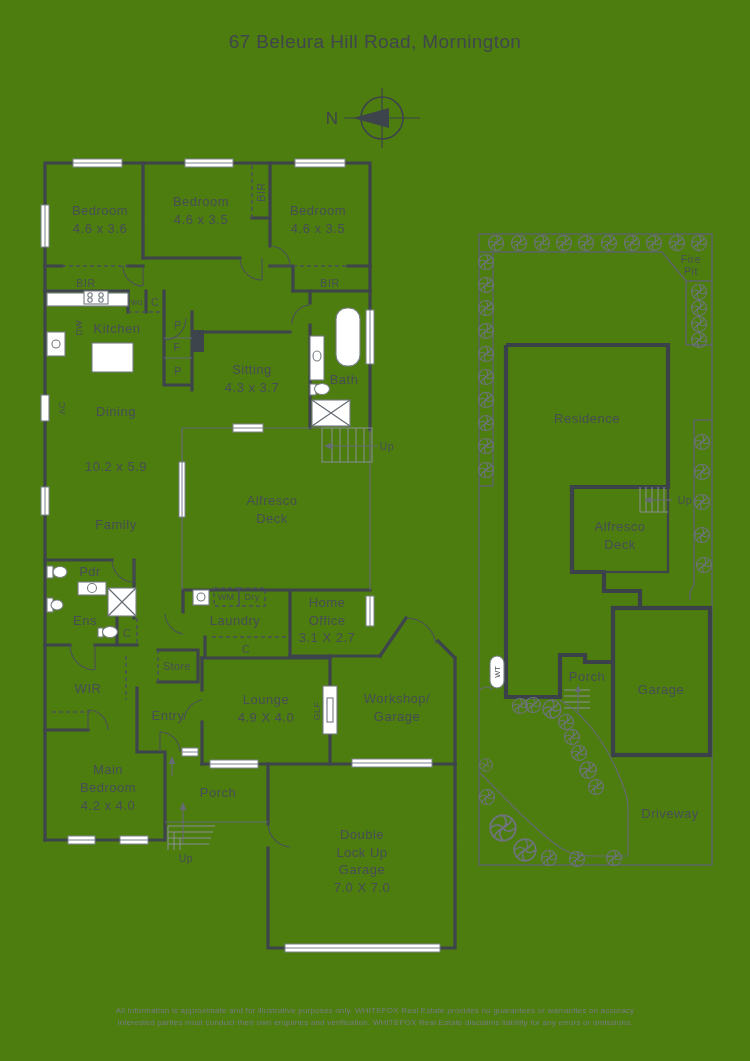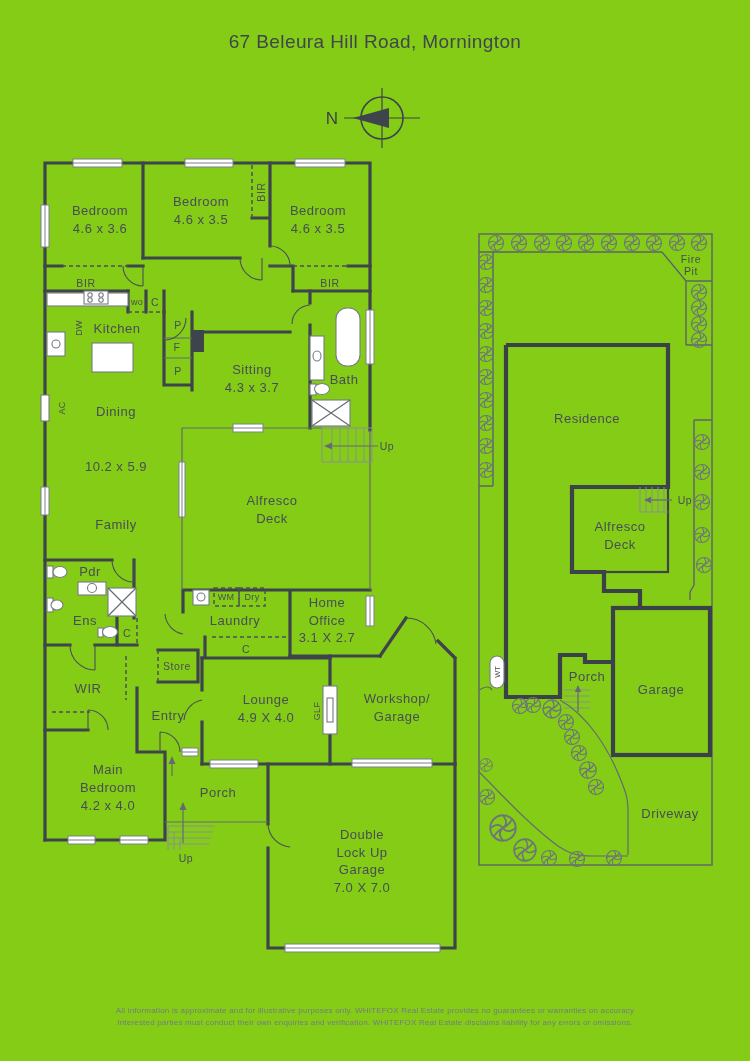--- a/index.html
+++ b/index.html
@@ -1,16 +1,16 @@
 <!DOCTYPE html>
 <html><head>
 <meta charset="utf-8">
 <style>
   html,body{margin:0;padding:0;background:#ffffff;}
-  #page{position:relative;width:750px;height:1061px;background:#84cc16;font-family:"Liberation Sans",sans-serif;}
+  #page{position:relative;width:750px;height:1061px;background:#4d7c0f;font-family:"Liberation Sans",sans-serif;}
   svg{display:block}
   .w{stroke:#3e444c;stroke-width:3.2;fill:none;stroke-linecap:square}
   .w2{stroke:#3e444c;stroke-width:2.2;fill:none}
   .thk{stroke:#3a4148;stroke-width:4.2;fill:none;stroke-linejoin:miter}
   .thin{stroke:#646b72;stroke-width:1.2;fill:none}
   .bnd{stroke:#5d646b;stroke-width:1.4;fill:none}
   .fx{stroke:#757c83;stroke-width:1.1;fill:#ffffff}
   .dash{stroke:#4a5158;stroke-width:1.5;fill:none;stroke-dasharray:4 3}
   .door{stroke:#4a5158;stroke-width:1.1;fill:none}
   .winr{fill:#ffffff;stroke:#7b828a;stroke-width:1}

